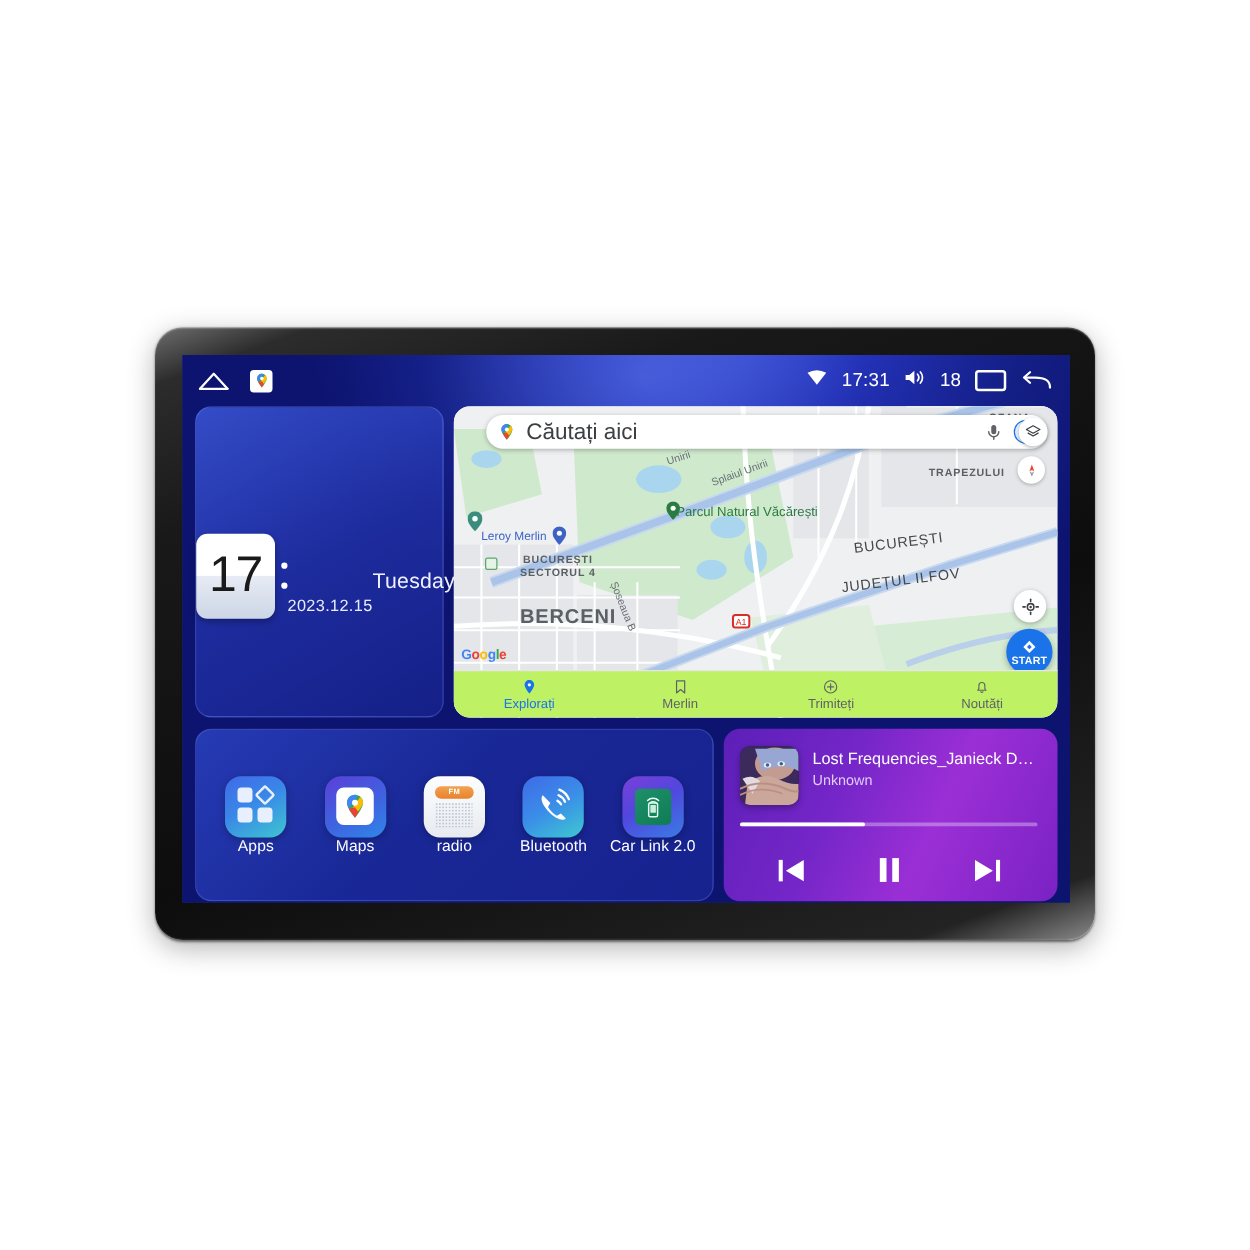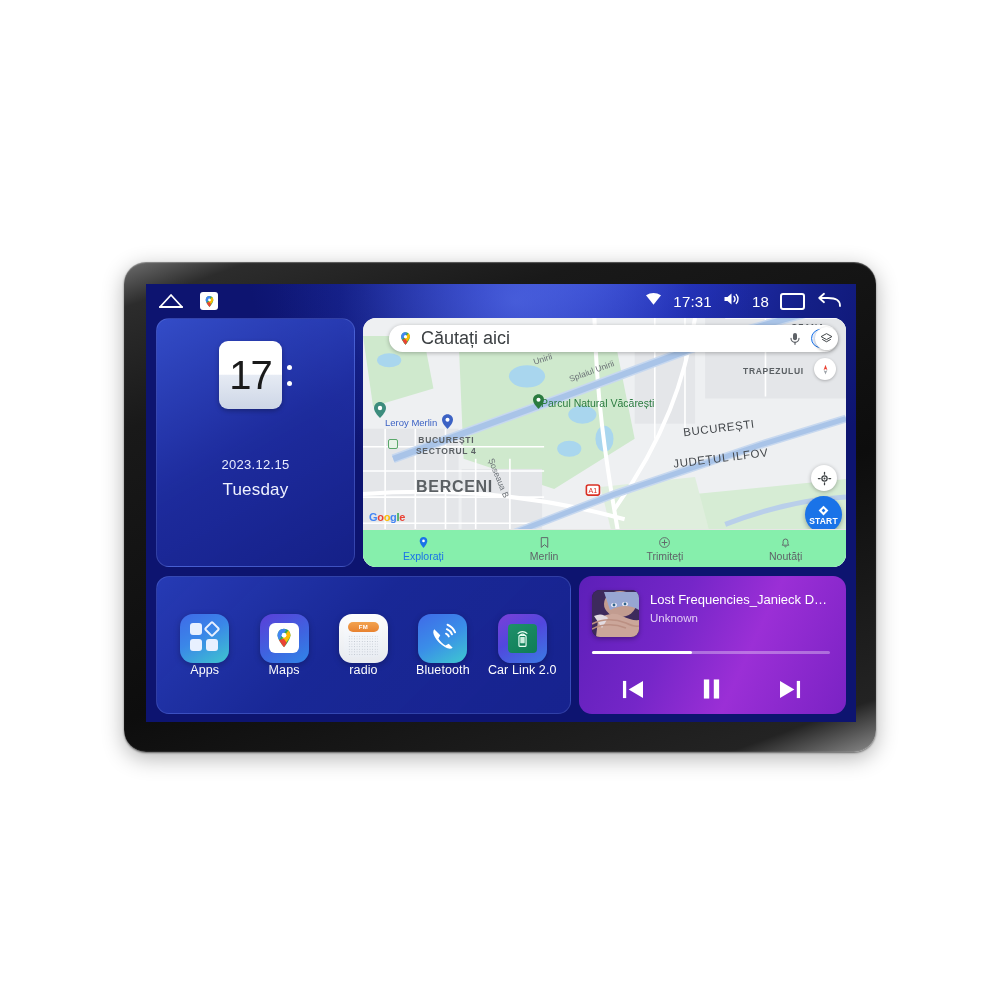--- a/index.html
+++ b/index.html
@@ -37,21 +37,21 @@
   }
   #screen:before{
     content:"";position:absolute;left:0;top:0;right:0;bottom:0;
     background: radial-gradient(ellipse 45% 55% at 52% 4%, rgba(110,140,255,0.45) 0%, rgba(40,60,190,0.10) 55%, rgba(0,0,0,0) 75%);
     pointer-events:none;
   }
 
   
   #statusbar{
     position:relative; z-index:3;
-    height: 34px;
+    height: 41px;
     display:flex; align-items:center;
     padding: 0 14px 0 12px;
     color:#fff;
     justify-content:space-between;
   }
   .sb-left{ display:flex; align-items:center; gap:16px; }
   .sb-right{ margin-left:auto; display:flex; align-items:center; gap:11px; }
   .home-ic{ width:26px;height:18px; display:block; }
   .gmaps-chip{
     width:18px;height:18px;border-radius:3px;background:#fff;
@@ -69,21 +69,21 @@
     display:flex; flex-direction:column; gap:9px;
   }
   .row-top{ display:flex; gap:8px; height: 249px; }
   .row-bottom{ display:flex; gap:8px; flex:1; }
 
   
   #clock-widget{
     width: 199px; border-radius: 13px;
     background: linear-gradient(150deg, rgba(58,86,215,0.85) 0%, rgba(34,50,168,0.80) 50%, rgba(22,34,140,0.85) 100%);
     border: 1px solid rgba(150,175,255,0.22);
-    display:flex; flex-direction:column; align-items:center;
+    display:flex; flex-direction:row; align-items:center;
     padding-top: 22px; position:relative;
   }
   .flip-row{ display:flex; align-items:center; gap:5px; }
   .flip-card{
     width: 63px; height: 68px; border-radius: 9px;
     background: linear-gradient(#ffffff 0%, #ffffff 49%, #e6ebf4 50%, #cdd6e6 100%);
     display:flex; align-items:center; justify-content:center;
     color:#1a1a1a; font-size:40px; font-weight:400; letter-spacing:-1px;
     box-shadow: 0 2px 5px rgba(0,0,0,0.28);
     font-family:"Liberation Sans", sans-serif;
@@ -94,21 +94,21 @@
   .clock-day{ margin-top: 8px; color:#eef1ff; font-size:17px; letter-spacing:.2px; }
 
   
   #map-card{
     flex:1; border-radius: 13px; overflow:hidden; position:relative;
     background:#eceff2;
   }
   .map-canvas{ position:absolute; inset:0; }
   .map-bottom-nav{
     position:absolute; left:0; right:0; bottom:0; height:38px;
-    background:#86efac; display:flex; align-items:center;
+    background:#bef264; display:flex; align-items:center;
     border-top:1px solid #e6e6e6;
   }
   .mtab{ flex:1; display:flex; flex-direction:column; align-items:center; justify-content:center; gap:1px; }
   .mtab .mlabel{ font-size:10.5px; color:#5f6368; }
   .mtab.active .mlabel{ color:#1a73e8; }
 
   
   .map-search{
     position:absolute; left:26px; right:8px; top:7px; height:27px;
     background:#fff; border-radius:14px; display:flex; align-items:center;

